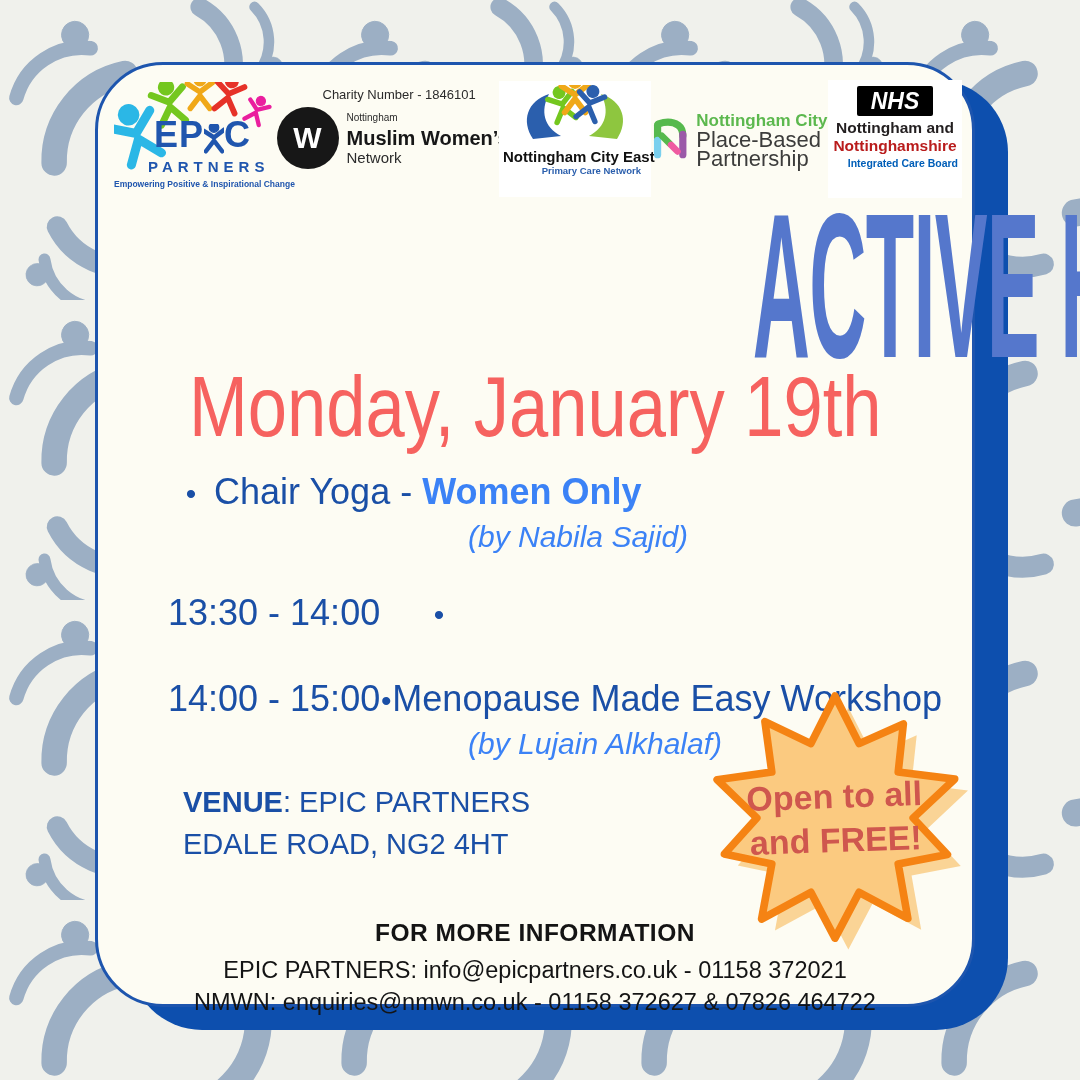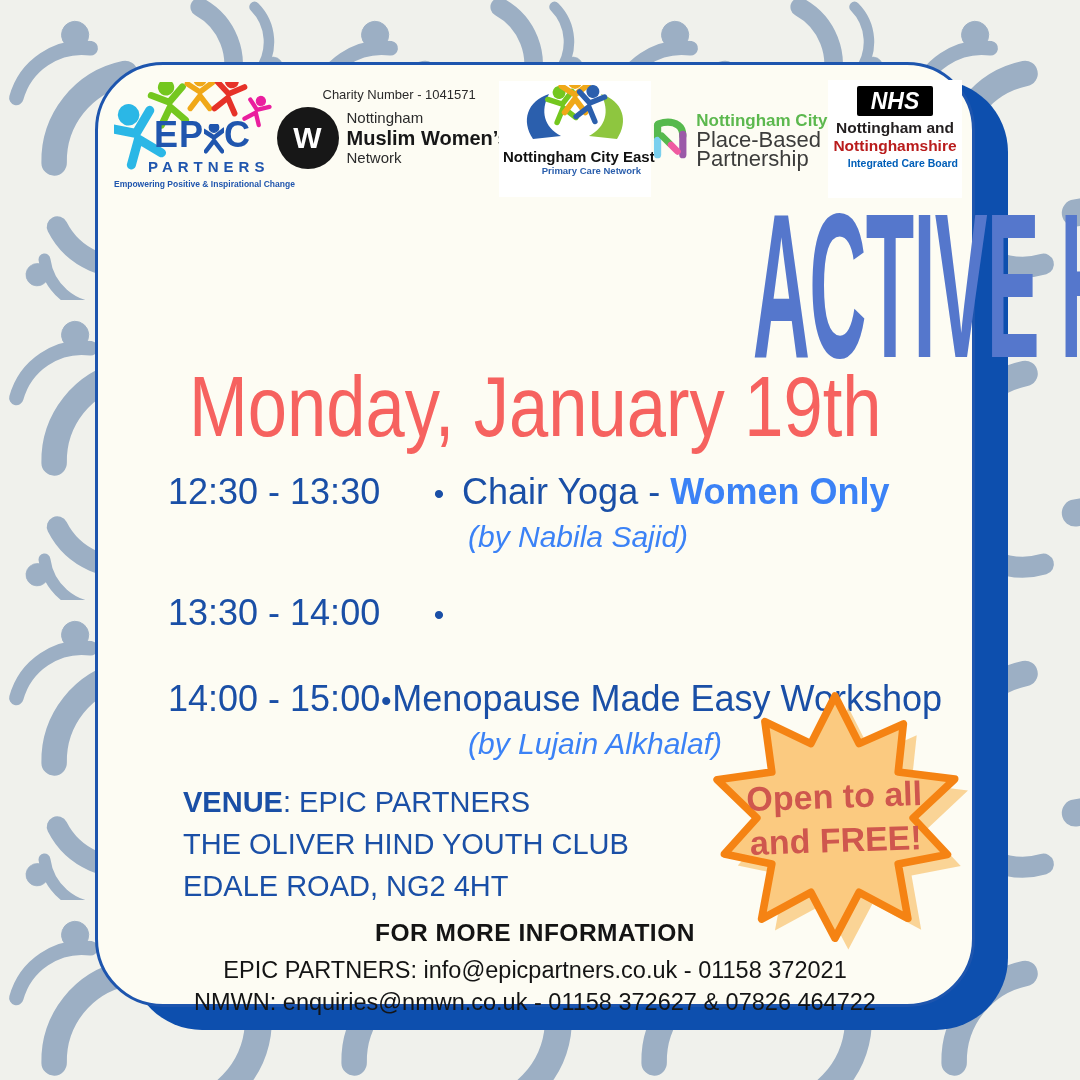--- a/index.html
+++ b/index.html
@@ -15,21 +15,21 @@
   
   .logo-epic{width:162px;height:114px;}
   .epic-word{position:absolute;top:32px;left:40px;display:flex;align-items:flex-end;color:#2056ae;font-weight:bold;font-size:36px;letter-spacing:1px;}
   .epic-partners{position:absolute;top:76px;left:34px;color:#2056ae;font-size:15px;letter-spacing:5px;font-weight:bold;}
   .epic-tagline{position:absolute;top:97px;left:0;width:162px;text-align:center;color:#2056ae;font-size:8.5px;font-weight:bold;white-space:nowrap;}
   
   .logo-nmwn{width:222px;height:112px;}
   .nmwn-charity{position:absolute;top:4px;left:46px;color:#2b2b2b;font-size:13px;white-space:nowrap;}
   .nmwn-row{position:absolute;top:24px;left:0;display:flex;align-items:center;gap:8px;}
   .nmwn-circle{width:62px;height:62px;border-radius:50%;background:#171717;color:#fff;display:flex;align-items:center;justify-content:center;font-weight:bold;font-size:30px;}
-  .nmwn-city{color:#2b2b2b;font-size:15px;line-height:18px;}
+  .nmwn-city{color:#2b2b2b;font-size:10px;line-height:18px;}
   .nmwn-name{color:#171717;font-size:20px;font-weight:bold;line-height:22px;white-space:nowrap;}
   .nmwn-network{color:#2b2b2b;font-size:15px;line-height:18px;}
   
   .logo-nce{width:152px;height:116px;background:#ffffff;padding:4px 4px;box-sizing:border-box;text-align:center;}
   .nce-name{color:#111;font-weight:bold;font-size:15px;margin-top:1px;white-space:nowrap;}
   .nce-sub{color:#2b5fad;font-size:9.5px;font-weight:bold;text-align:right;padding-right:6px;}
   
   .logo-pbp{width:176px;height:100px;display:flex;align-items:center;gap:8px;}
   .pbp-text{line-height:19px;}
   .pbp-city{color:#5cb84e;font-weight:bold;font-size:17px;white-space:nowrap;}
@@ -121,21 +121,21 @@
           <svg width="20" height="32" viewBox="-10 -13 20 26">
             <use href="#minifig" transform="scale(1.25)" fill="#2056ae" stroke="#2056ae"></use>
           </svg>
           <span>C</span>
         </div>
         <div class="epic-partners">PARTNERS</div>
         <div class="epic-tagline">Empowering Positive &amp; Inspirational Change</div>
       </div>
 
       <div class="logo logo-nmwn">
-        <div class="nmwn-charity">Charity Number - 1041571</div>
+        <div class="nmwn-charity">Charity Number - 1846101</div>
         <div class="nmwn-row">
           <div class="nmwn-circle">W</div>
           <div>
             <div class="nmwn-city">Nottingham</div>
             <div class="nmwn-name">Muslim Women’s</div>
             <div class="nmwn-network">Network</div>
           </div>
         </div>
       </div>
 
@@ -179,21 +179,20 @@
       <span>ACTIVE HEARTS HUB</span>
     </div>
     <div class="date">
       <span>Monday, January 19th</span>
     </div>
 
     <div class="schedule">
 
       <div class="sched-item">
         <div class="sched-main">
-          <span class="sched-time">12:30 - 13:30</span>
           <span class="sched-bullet">•</span>
           <span class="sched-activity"><span>Chair Yoga - </span><b>Women Only</b></span>
         </div>
         <div class="sched-by">(by Nabila Sajid)</div>
       </div>
 
       <div class="sched-item gap-lg">
         <div class="sched-main">
           <span class="sched-time">13:30 - 14:00</span>
           <span class="sched-bullet">•</span>
@@ -205,21 +204,20 @@
           <span class="sched-time">14:00 - 15:00</span>
           <span class="sched-bullet">•</span>
           <span class="sched-activity">Menopause Made Easy Workshop</span>
         </div>
         <div class="sched-by">(by Lujain Alkhalaf)</div>
       </div>
     </div>
 
     <div class="venue">
       <div><b>VENUE</b><span>: EPIC PARTNERS</span></div>
-      <div>THE OLIVER HIND YOUTH CLUB</div>
       <div>EDALE ROAD, NG2 4HT</div>
     </div>
 
     <div class="badge">
       <svg width="286" height="286" viewBox="-150 -150 300 300">
         <polygon transform="translate(14 12)" fill="#f9c97e" opacity="0.8" points="0,-128 25.3,-78 71.7,-98.7 66.3,-48.2 125.5,-40.8 82,0 117.9,38.3 66.3,48.2 76.4,105.2 25.3,78 0,126 -25.3,78 -77,106 -66.3,48.2 -116,37.7 -82,0 -123.6,-40.2 -66.3,-48.2 -73.5,-101.1 -25.3,-78"></polygon>
         <polygon fill="#fbca80" stroke="#f58313" stroke-width="8" stroke-linejoin="round" points="0,-128 25.3,-78 71.7,-98.7 66.3,-48.2 125.5,-40.8 82,0 117.9,38.3 66.3,48.2 76.4,105.2 25.3,78 0,126 -25.3,78 -77,106 -66.3,48.2 -116,37.7 -82,0 -123.6,-40.2 -66.3,-48.2 -73.5,-101.1 -25.3,-78"></polygon>
       </svg>
       <div class="badge-text">
         <div class="badge-line">Open to all</div>

